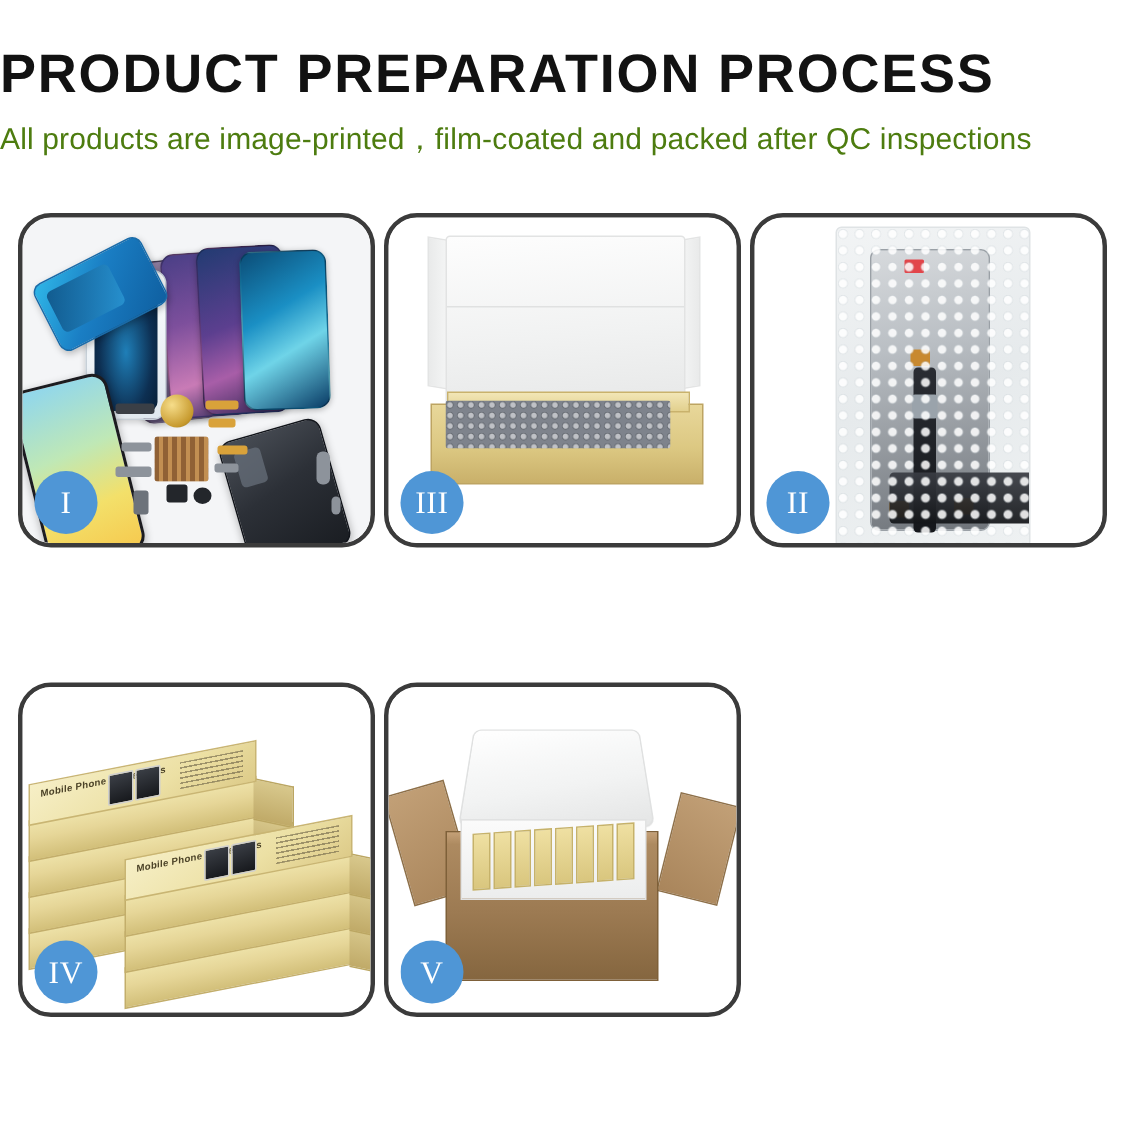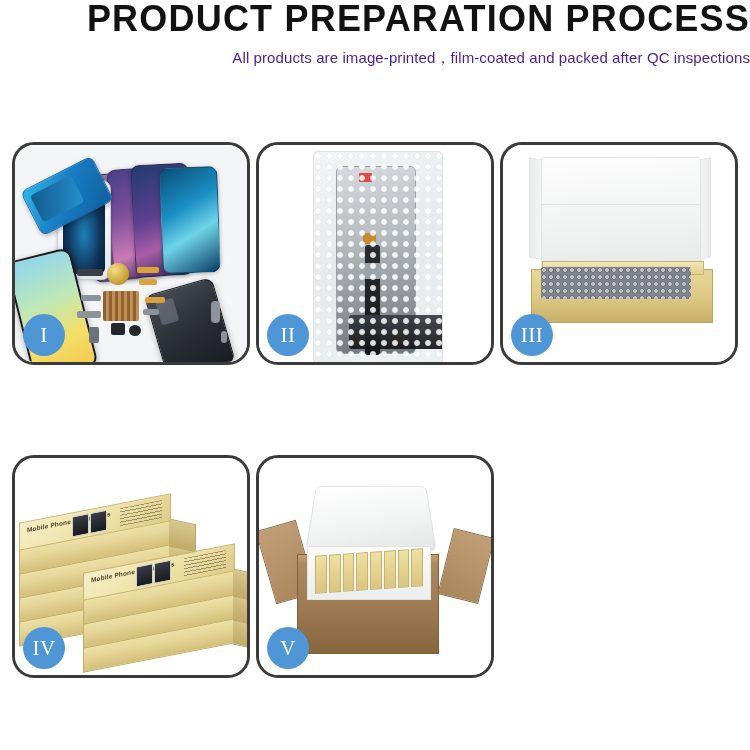--- a/index.html
+++ b/index.html
@@ -10,37 +10,38 @@
   body {
     width: 750px;
     height: 750px;
     font-family: "Liberation Sans", sans-serif;
     overflow: hidden;
     position: relative;
   }
 
   
   .header {
-    text-align: right;
+    text-align: left;
+    padding-top: 30px;
   }
   .title {
     font-family: "Liberation Sans", sans-serif;
     font-size: 36px;
     font-weight: bold;
     letter-spacing: 1.2px;
     color: #121212;
     line-height: 1.05;
     margin: 0;
     white-space: nowrap;
   }
   .subtitle {
     font-family: "Liberation Sans", sans-serif;
-    font-size: 15px;
+    font-size: 20px;
     font-weight: normal;
-    color: #4c1d95;
+    color: #4d7c0f;
     margin: 11px 0 0 0;
     letter-spacing: 0.1px;
     white-space: nowrap;
   }
 
   
   .grid {
     position: absolute;
     left: 12px;
     top: 142px;
@@ -376,50 +377,50 @@
       <div class="part amber" style="left:130px;top:152px;width:20px;height:6px;"></div>
       <div class="part grey" style="left:128px;top:164px;width:16px;height:6px;"></div>
       <div class="part grey" style="left:196px;top:156px;width:9px;height:22px;border-radius:4px;"></div>
       <div class="part grey" style="left:206px;top:186px;width:6px;height:12px;border-radius:3px;"></div>
     </div>
     <div class="badge">I</div>
   </div>
 
   <div class="panel">
     <div class="panel-inner">
+      <div class="p3-bg"></div>
+      <div class="lid-flap-l"></div>
+      <div class="lid-flap-r"></div>
+      <div class="foam-lid"></div>
+      <div class="kraft-tray"></div>
+      <div class="bubble-fill"></div>
+    </div>
+    <div class="badge">III</div>
+  </div>
+
+  <div class="panel">
+    <div class="panel-inner">
       <div class="p2-bg"></div>
       <div class="bubble-bag">
         <div class="screen-in-bag">
           <div class="bag-label"></div>
           <div class="flex-strip"></div>
           <div class="ic-chip"></div>
           <div class="flex-conn" style="left:26px;top:66px;"></div>
           <div class="flex-conn" style="left:12px;bottom:8px;"></div>
           <div class="flex-conn" style="right:10px;bottom:10px;"></div>
           <div class="blk-bottom"></div>
         </div>
       </div>
     </div>
     <div class="badge">II</div>
   </div>
 
   <div class="panel">
     <div class="panel-inner">
-      <div class="p3-bg"></div>
-      <div class="lid-flap-l"></div>
-      <div class="lid-flap-r"></div>
-      <div class="foam-lid"></div>
-      <div class="kraft-tray"></div>
-      <div class="bubble-fill"></div>
-    </div>
-    <div class="badge">III</div>
-  </div>
-
-  <div class="panel">
-    <div class="panel-inner">
       <div class="p4-bg"></div>
       <div class="stack">
         <div class="kbox" style="left:0px;top:120px;">
             <span class="side"></span>
           </div>
         <div class="kbox" style="left:0px;top:96px;">
             <span class="side"></span>
           </div>
         <div class="kbox" style="left:0px;top:72px;">
             <span class="side"></span>

